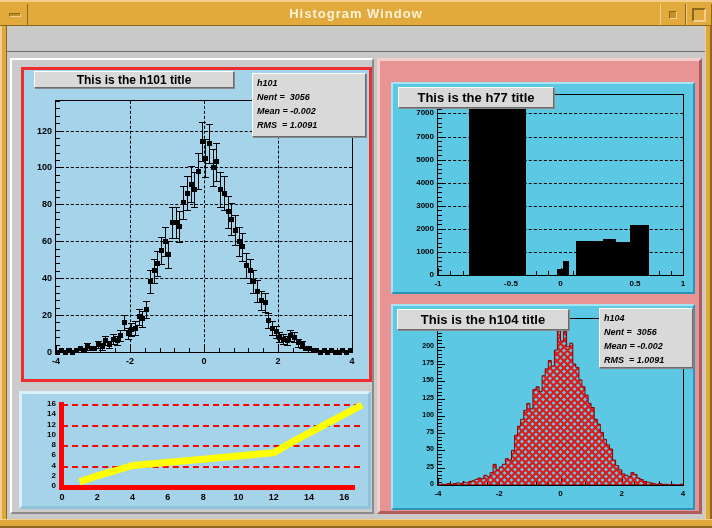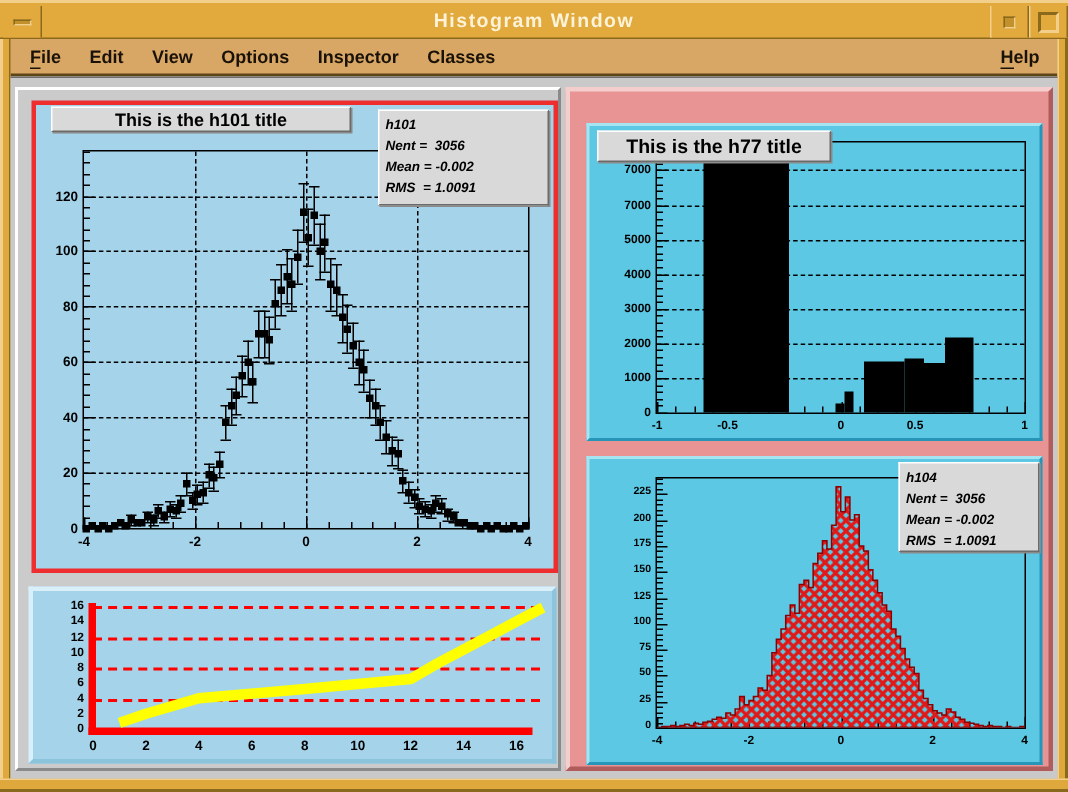--- a/index.html
+++ b/index.html
@@ -105,29 +105,20 @@
       <div class="dash-ic"></div>
     </div>
     <div class="wm-btn r1">
       <div class="sq-small"></div>
     </div>
     <div class="wm-btn r2">
       <div class="sq-large"></div>
     </div>
   </div>
 
-  <div class="menubar">
-    <span class="mi"><span class="hot">F</span><span>ile</span></span>
-    <span class="mi">Edit</span>
-    <span class="mi">View</span>
-    <span class="mi">Options</span>
-    <span class="mi">Inspector</span>
-    <span class="mi">Classes</span>
-    <span class="mi help"><span class="hot">H</span><span>elp</span></span>
-  </div>
 
   <div class="goldframe gf-left"></div>
   <div class="goldframe gf-right"></div>
   <div class="goldframe gf-bottom"></div>
 
   <div class="content">
 
     <div class="canvas-left">
 
       <div id="pad-h101" class="pad pad-red">
@@ -582,35 +573,38 @@
             <div class="tick-x minor" style="left: 147px;"></div>
             <div class="tick-x minor" style="left: 159.25px;"></div>
             <div class="tick-x minor" style="left: 171.5px;"></div>
             <div class="tick-x" style="left: 183.75px;"></div>
             <div class="tick-x minor" style="left: 196px;"></div>
             <div class="tick-x minor" style="left: 208.25px;"></div>
             <div class="tick-x minor" style="left: 220.5px;"></div>
             <div class="tick-x minor" style="left: 232.75px;"></div>
             <div class="tick-x" style="left: 245px;"></div>
             <div class="lab-x" style="left: -20px;">-1</div>
-            <div class="lab-x" style="left: 27px;">-0.5</div>
+            <div class="lab-x" style="left: 53px;">-0.5</div>
             <div class="lab-x" style="left: 102.5px;">0</div>
-            <div class="lab-x" style="left: 152px;">0.5</div>
+            <div class="lab-x" style="left: 177px;">0.5</div>
             <div class="lab-x" style="left: 225px;">1</div>
             <div class="hbar" style="left: 30.625px; width: 57.575px; top: 5.76923px; height: 174.231px;"></div>
             <div class="hbar" style="left: 118.825px; width: 6.125px; top: 173.538px; height: 6.46154px;"></div>
             <div class="hbar" style="left: 124.95px; width: 6.125px; top: 166.154px; height: 13.8462px;"></div>
             <div class="hbar" style="left: 138.425px; width: 26.95px; top: 145.846px; height: 34.1538px;"></div>
             <div class="hbar" style="left: 165.375px; width: 12.25px; top: 143.769px; height: 36.2308px;"></div>
             <div class="hbar" style="left: 177.625px; width: 14.7px; top: 146.538px; height: 33.4615px;"></div>
             <div class="hbar" style="left: 192.325px; width: 18.375px; top: 129.692px; height: 50.3077px;"></div>
           </div>
       </div>
 
       <div id="pad-h104" class="pad pad-cyan">
+        <div class="plot-title-box" style="left:4px;top:3px;width:172px;height:21px;font-size:13px;line-height:19px;">
+          <span>This is the h104 title</span>
+        </div>
         <div class="stats-box" style="left:206px;top:2px;width:94px;height:60px;">
           <div class="st">h104</div>
           <div class="st">Nent =  3056</div>
           <div class="st">Mean = -0.002</div>
           <div class="st">RMS  = 1.0091</div>
         </div>
         <div id="h104-frame" class="frame fs7">
             <div class="tick-y" style="top: 166px;"></div>
             <div class="tick-y minor" style="top: 162.542px;"></div>
             <div class="tick-y minor" style="top: 159.083px;"></div>

